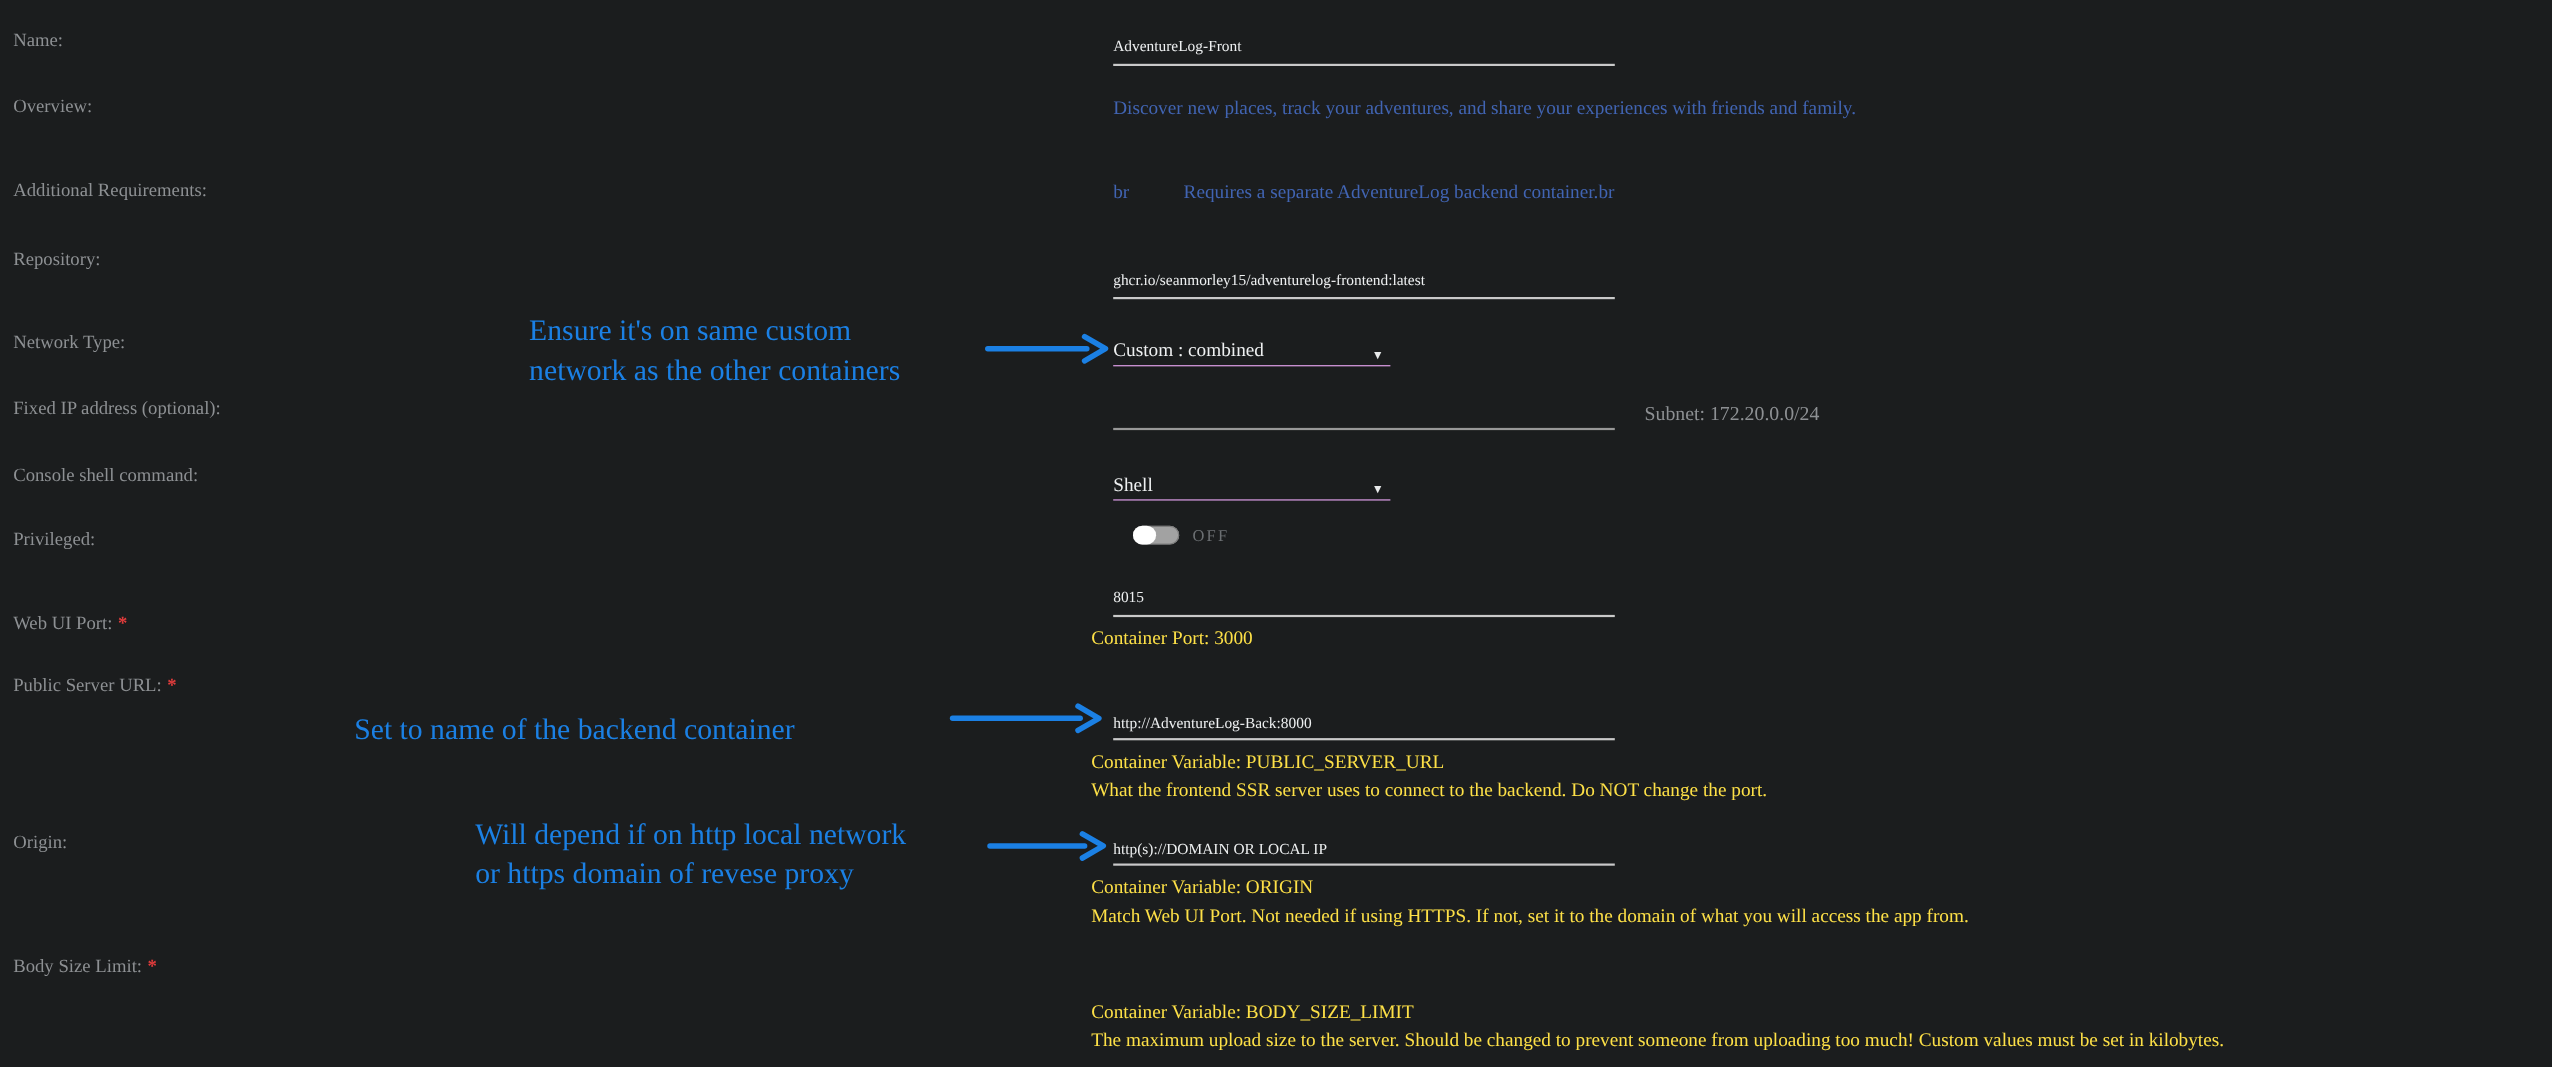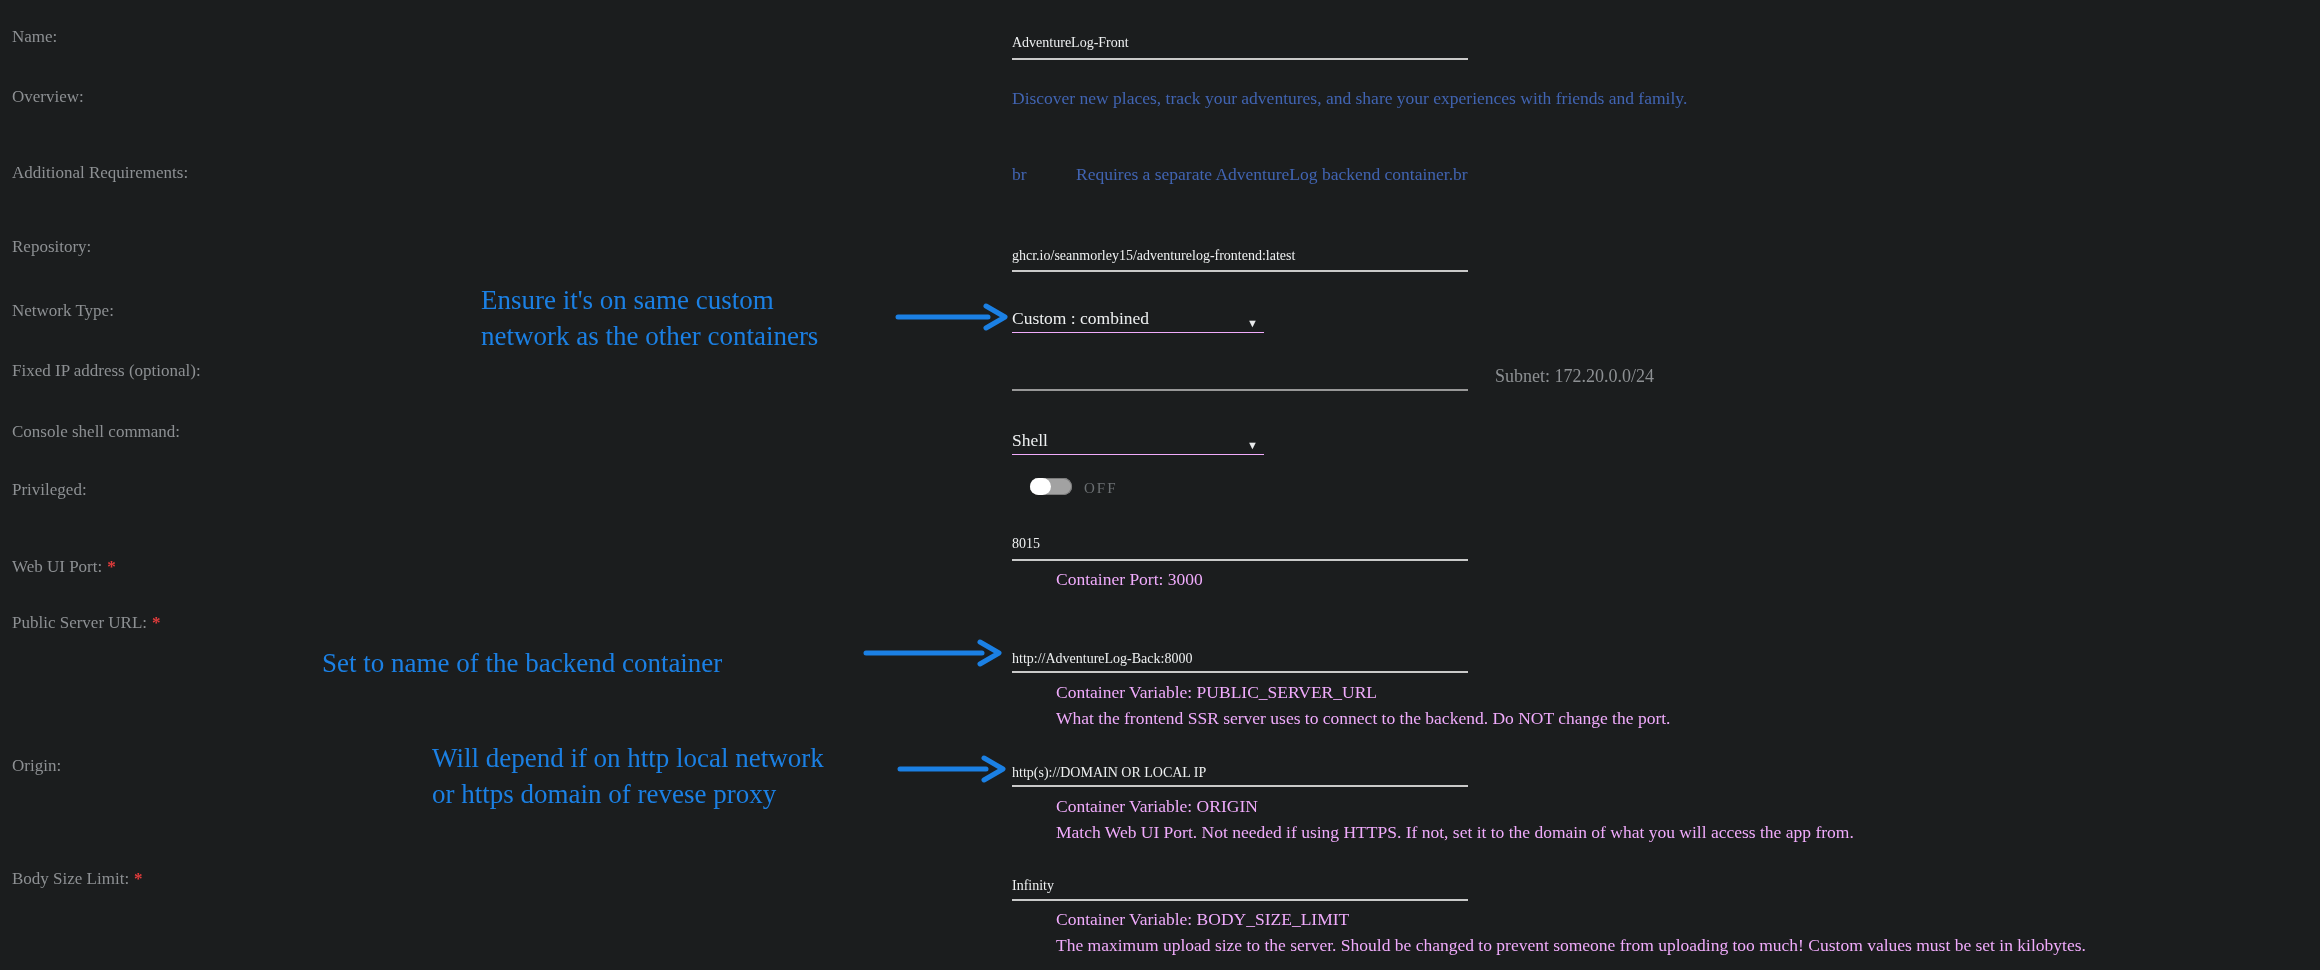--- a/index.html
+++ b/index.html
@@ -51,22 +51,22 @@
   .blue-text {
     position: absolute;
     left: 1012px;
     color: #4164b2;
     font-size: 17.5px;
     line-height: 22px;
     white-space: nowrap;
   }
   .hint {
     position: absolute;
-    left: 1056px;
-    color: #f0abfc;
+    left: 992px;
+    color: #fde047;
     font-size: 17.5px;
     line-height: 22px;
     white-space: nowrap;
   }
   .note {
     position: absolute;
     color: #8d9093;
     font-size: 18px;
     white-space: nowrap;
   }
@@ -118,21 +118,21 @@
   </div>
 
   <div class="lbl" style="top:86px">Overview:</div>
   <div class="blue-text" style="top:87px">Discover new places, track your adventures, and share your experiences with friends and family.</div>
 
   <div class="lbl" style="top:162px">Additional Requirements:</div>
   <div class="blue-text" style="top:163px">
     <span class="prefix-gap">br</span><span>Requires a separate AdventureLog backend container.br</span>
   </div>
 
-  <div class="lbl" style="top:236px">Repository:</div>
+  <div class="lbl" style="top:225px">Repository:</div>
   <div class="val-box" style="top:245px; height:25px">
     <span>ghcr.io/seanmorley15/adventurelog-frontend:latest</span>
   </div>
 
   <div class="lbl" style="top:300px">Network Type:</div>
   <div class="sel-box" style="top:307px; height:25px">
     <span>Custom : combined</span>
     <span class="caret">▼</span>
   </div>
 
@@ -174,23 +174,20 @@
   <div class="lbl" style="top:755px">Origin:</div>
   <div class="val-box" style="top:762px; height:23px">
     <span>http(s)://DOMAIN OR LOCAL IP</span>
   </div>
   <div class="hint" style="top:795px">Container Variable: ORIGIN</div>
   <div class="hint" style="top:821px">Match Web UI Port. Not needed if using HTTPS. If not, set it to the domain of what you will access the app from.</div>
 
   <div class="lbl" style="top:868px">
     <span>Body Size Limit:</span><span class="req">*</span>
   </div>
-  <div class="val-box" style="top:875px; height:24px">
-    <span>Infinity</span>
-  </div>
   <div class="hint" style="top:908px">Container Variable: BODY_SIZE_LIMIT</div>
   <div class="hint" style="top:934px">The maximum upload size to the server. Should be changed to prevent someone from uploading too much! Custom values must be set in kilobytes.</div>
 
   <div class="annot" style="left:481px; top:282px">
     <div>Ensure it's on same custom</div>
     <div>network as the other containers</div>
   </div>
   <svg class="annot-arrow" style="left:894px; top:302px" width="116" height="30">
     <line x1="4" y1="15" x2="94" y2="15" stroke="#1b80e4" stroke-width="5" stroke-linecap="round"></line>
     <path d="M92,4 L111,15 L92,26" fill="none" stroke="#1b80e4" stroke-width="5" stroke-linecap="round" stroke-linejoin="round"></path>

